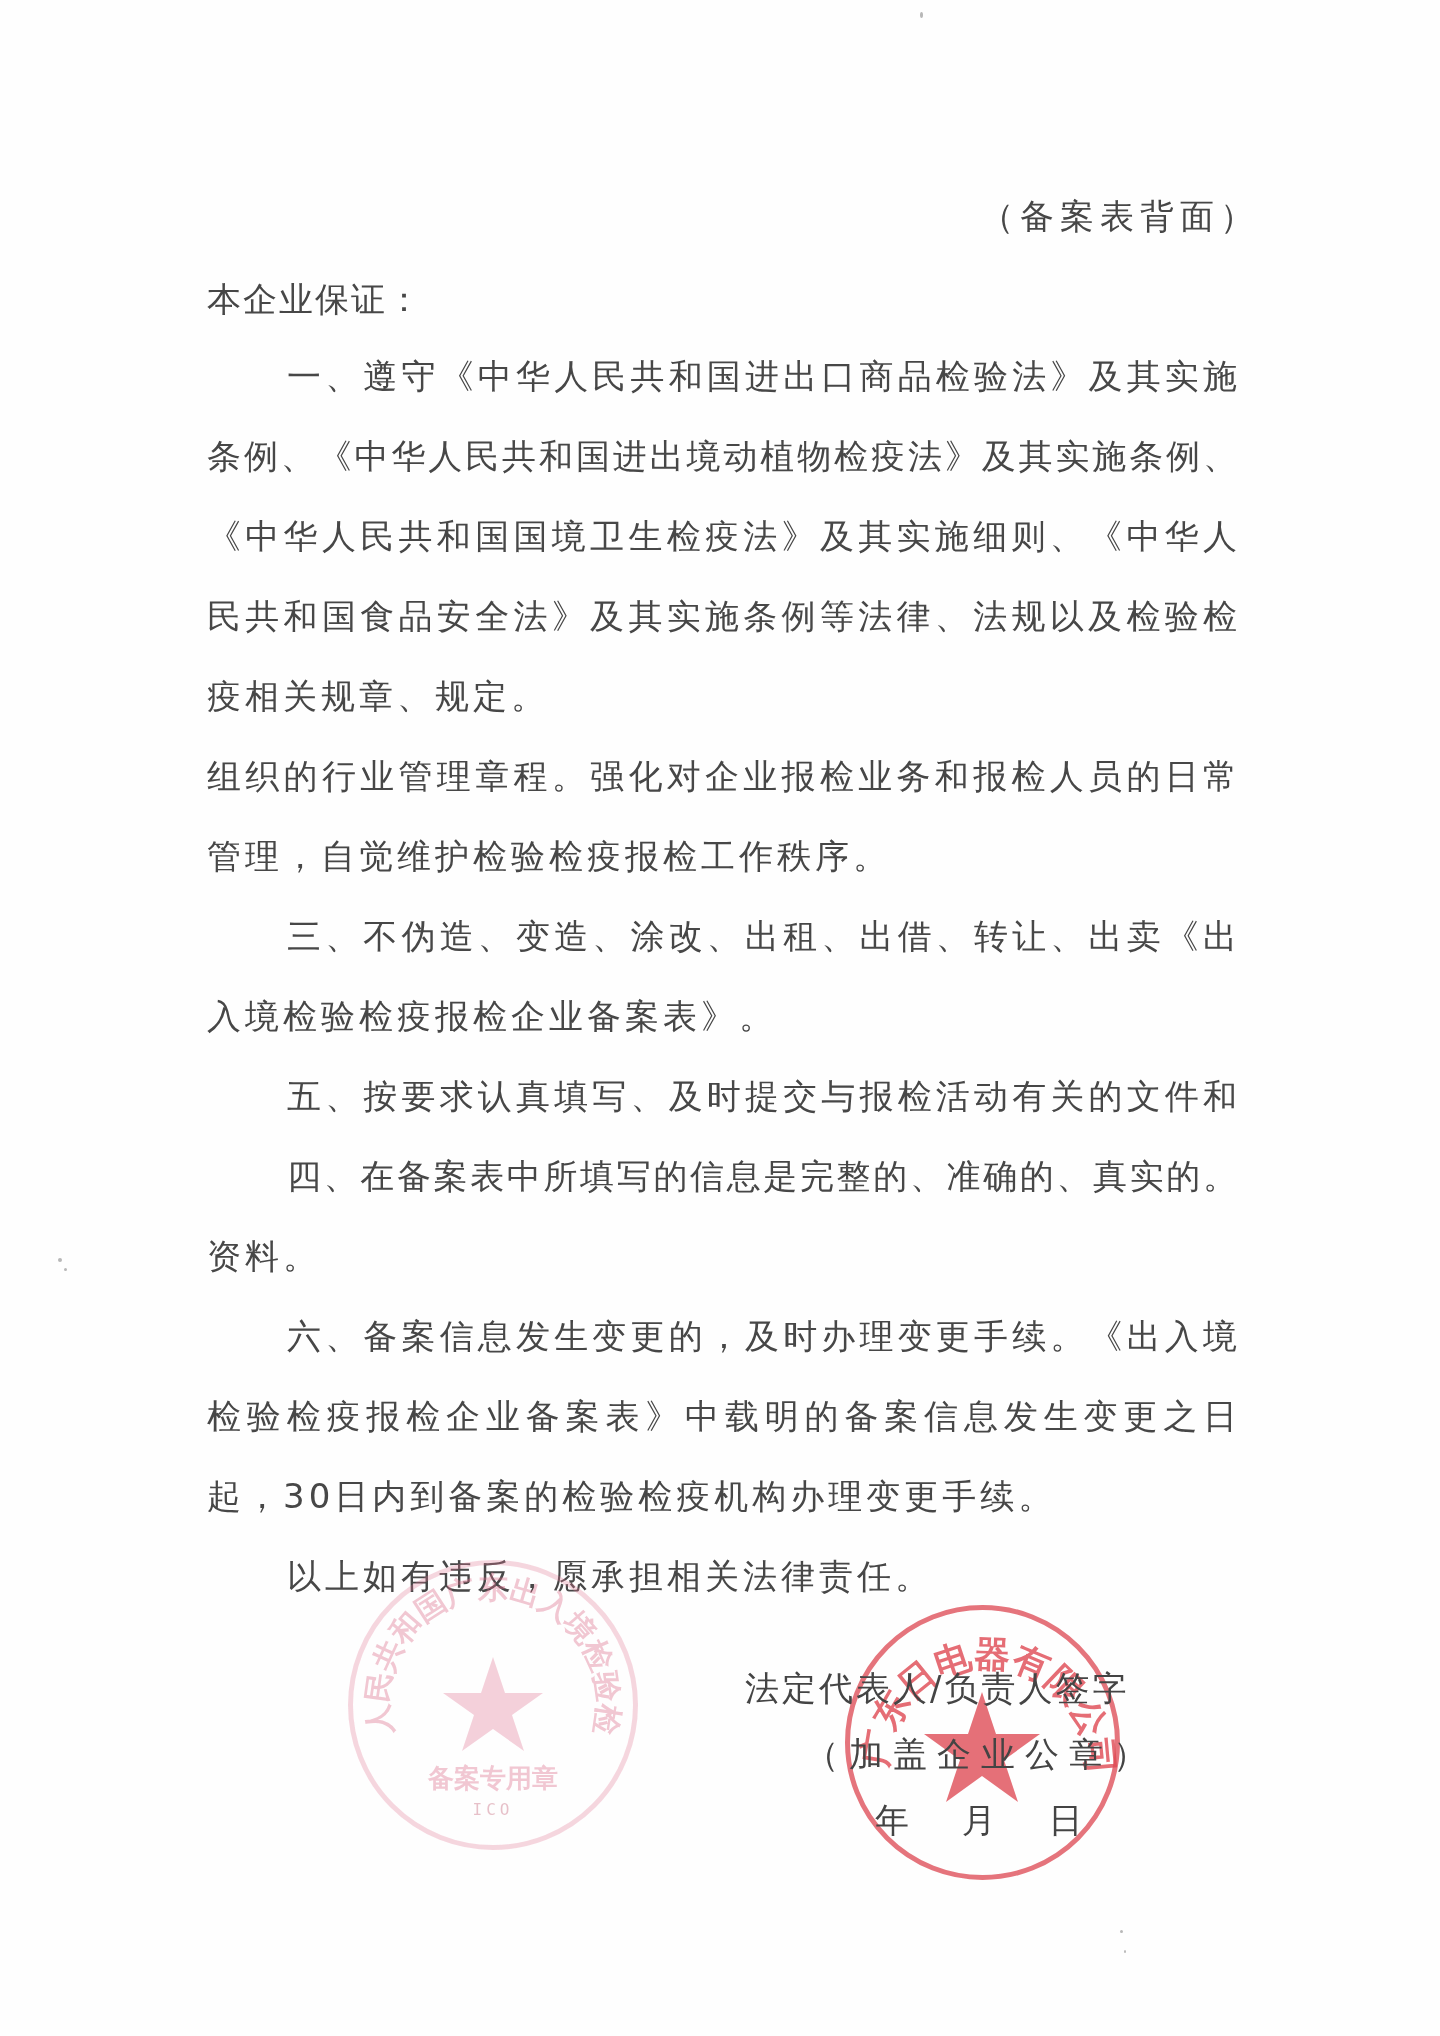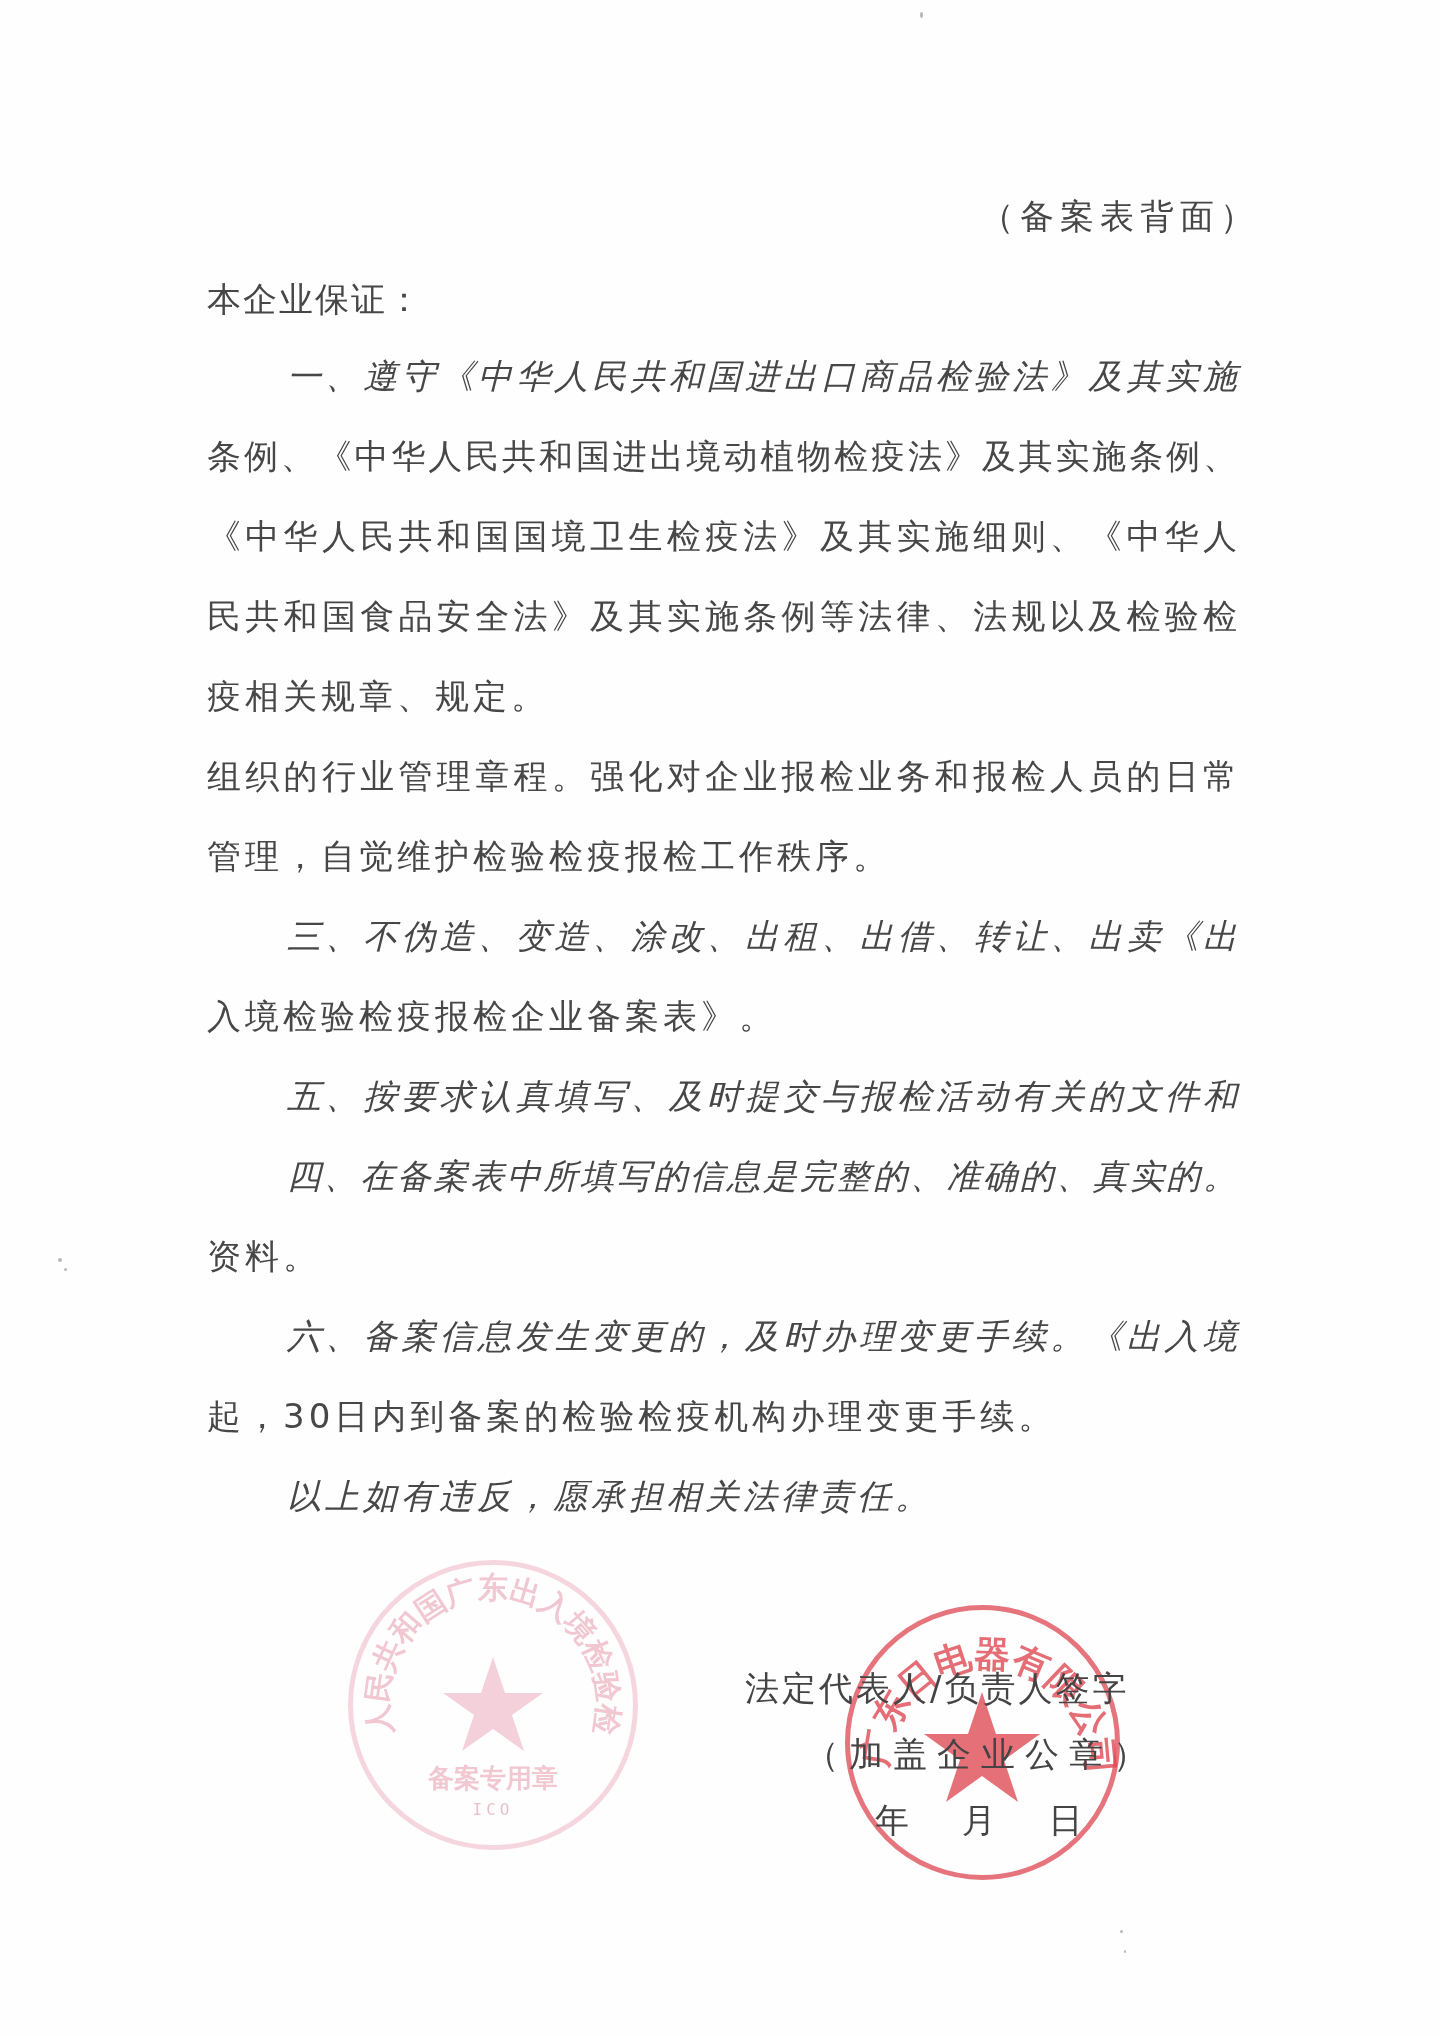--- a/index.html
+++ b/index.html
@@ -48,21 +48,20 @@
       height: 80px;
       line-height: 80px;
       font-size: 34px;
       white-space: nowrap;
       text-align: justify;
       text-align-last: justify;
       overflow: visible;
     }
     .line.indent {
       padding-left: 80px;
-      font-style: italic;
     }
     .line.last {
       text-align-last: left;
       letter-spacing: 4px;
     }
 
     .signature-block {
       position: absolute;
       left: 745px;
       top: 1655px;
@@ -137,20 +136,21 @@
 
     <div class="line indent">三、不伪造、变造、涂改、出租、出借、转让、出卖《出</div>
     <div class="line last">入境检验检疫报检企业备案表》。</div>
 
     <div class="line indent">五、按要求认真填写、及时提交与报检活动有关的文件和</div>
 
     <div class="line indent">四、在备案表中所填写的信息是完整的、准确的、真实的。</div>
     <div class="line last">资料。</div>
 
     <div class="line indent">六、备案信息发生变更的，及时办理变更手续。《出入境</div>
+    <div class="line">检验检疫报检企业备案表》中载明的备案信息发生变更之日</div>
     <div class="line last">起，30日内到备案的检验检疫机构办理变更手续。</div>
 
     <div class="line indent last">以上如有违反，愿承担相关法律责任。</div>
   </div>
 
   <div class="stamp stamp-left">
     <svg viewBox="0 0 280 280">
       <defs>
         <path id="arcL" d="M 40 170 A 105 105 0 1 1 240 170"></path>
       </defs>

